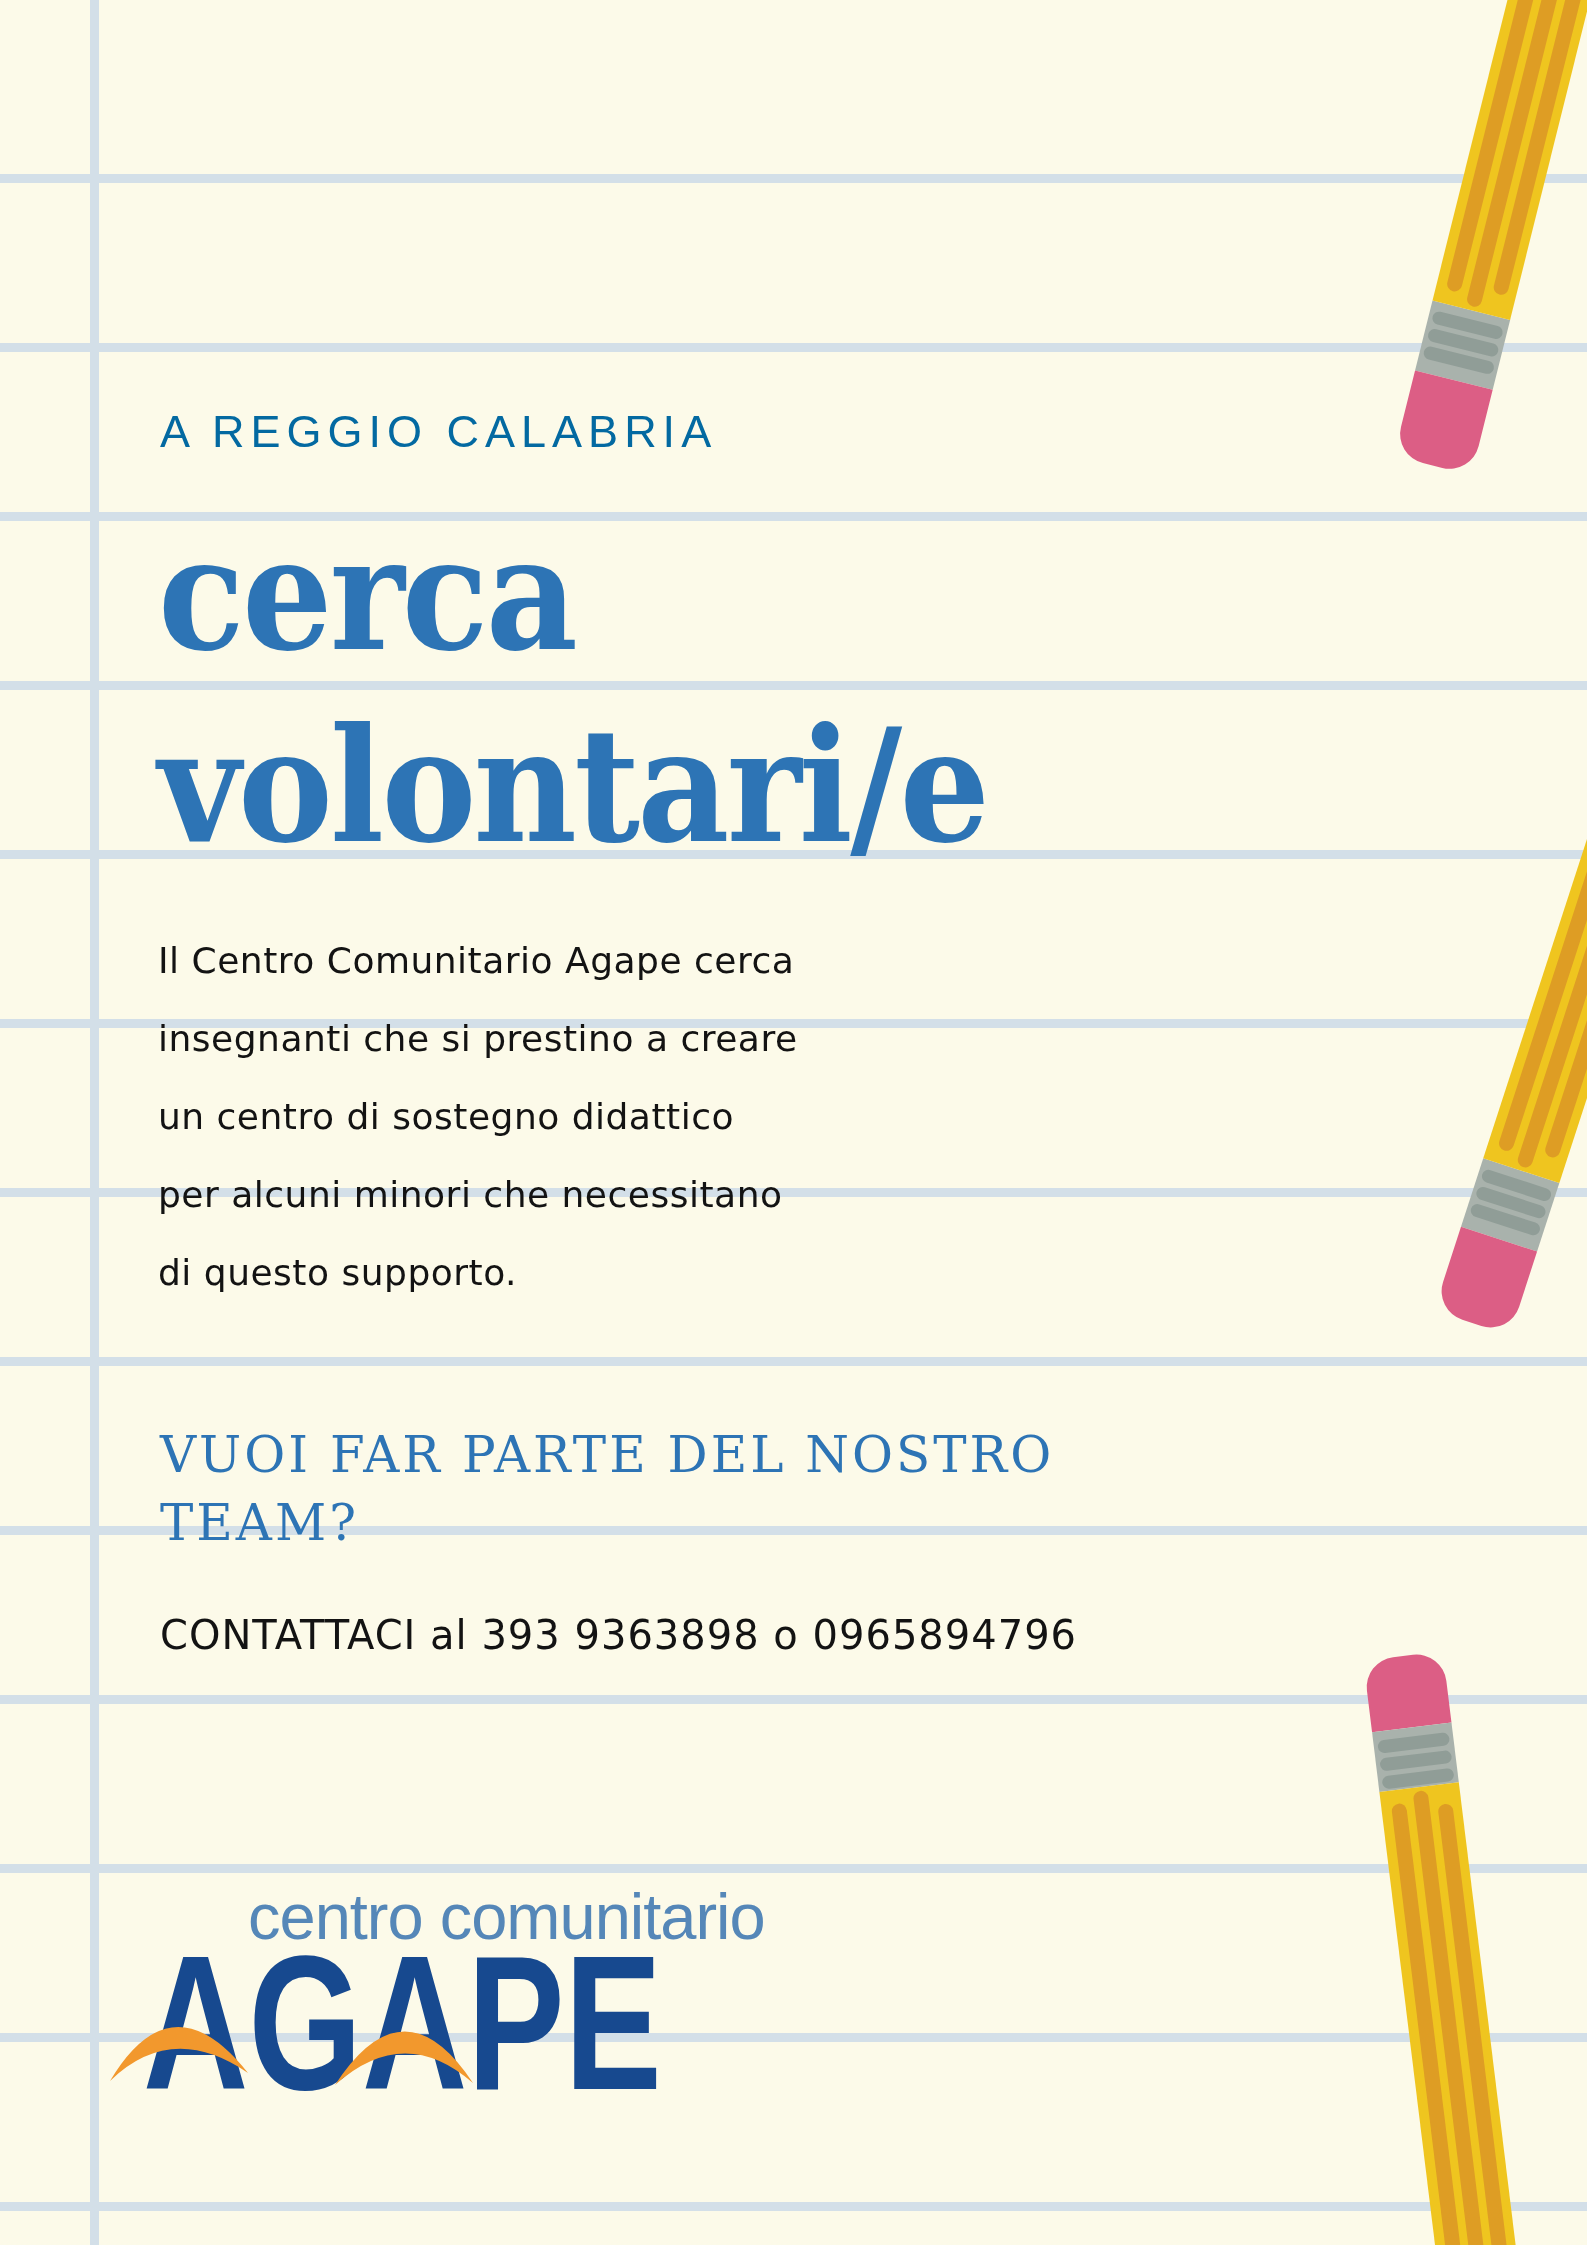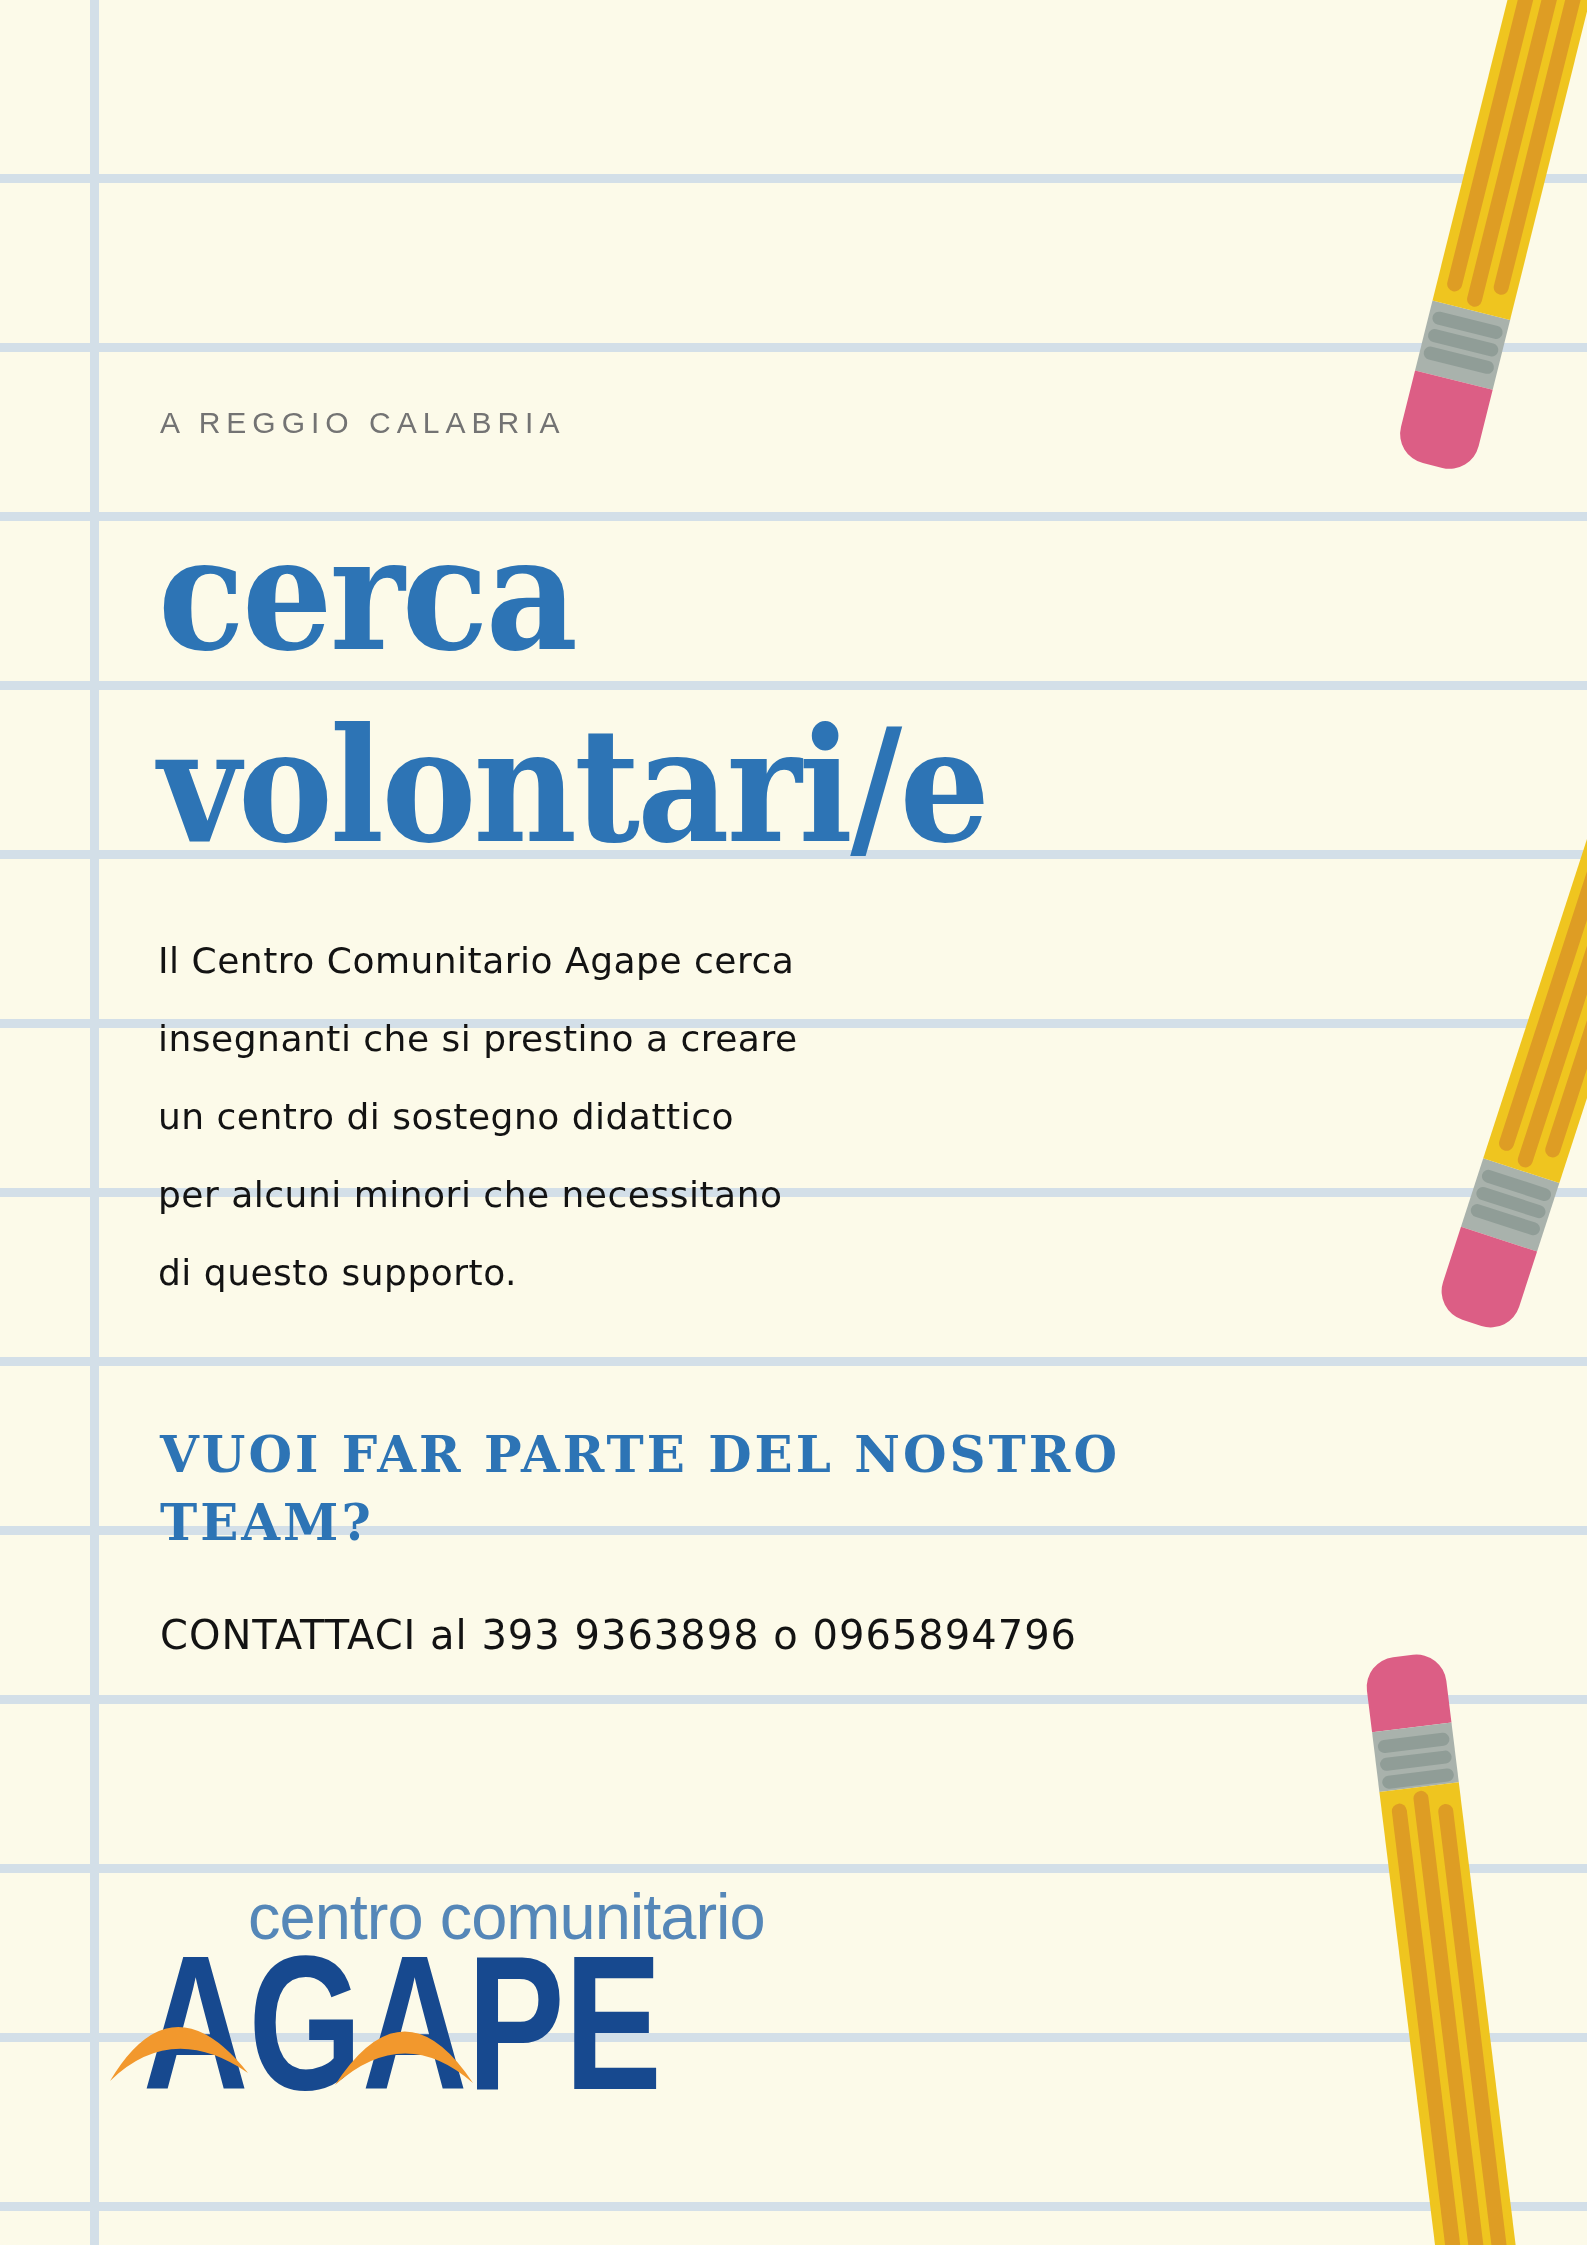--- a/index.html
+++ b/index.html
@@ -17,40 +17,40 @@
     z-index:0;
   }
   .vline{
     position:absolute;top:0;bottom:0;left:90px;width:9px;
     background:#D3DFE8;z-index:0;
   }
   
   .eyebrow{
     position:absolute;left:160px;top:406px;
     font-family:"Liberation Sans",sans-serif;
-    font-size:30px;letter-spacing:6px;color:#737373;font-weight:400;
+    font-size:45px;letter-spacing:6px;color:#0369a1;font-weight:400;
     z-index:2;white-space:nowrap;
   }
   .title{
     position:absolute;left:158px;top:498px;
     font-family:"DejaVu Serif",serif;font-weight:700;
     font-size:158px;line-height:192px;letter-spacing:-3px;
     color:#2D74B5;z-index:2;
     transform:scaleX(0.9);transform-origin:left top;
     white-space:nowrap;
   }
   .bodytext{
     position:absolute;left:158px;top:922px;
     font-family:"DejaVu Sans",sans-serif;
     font-size:36px;line-height:78px;letter-spacing:0.5px;
     color:#131313;z-index:2;white-space:nowrap;
   }
   .cta{
     position:absolute;left:160px;top:1421px;
-    font-family:"DejaVu Serif",serif;font-weight:700;
+    font-family:"DejaVu Serif",serif;font-weight:400;
     font-size:50px;line-height:68px;letter-spacing:3px;
     color:#2D74B5;z-index:2;white-space:nowrap;
   }
   .contact{
     position:absolute;left:160px;top:1612px;
     font-family:"DejaVu Sans",sans-serif;
     font-size:40px;letter-spacing:1px;color:#131313;
     z-index:2;white-space:nowrap;
   }
   

